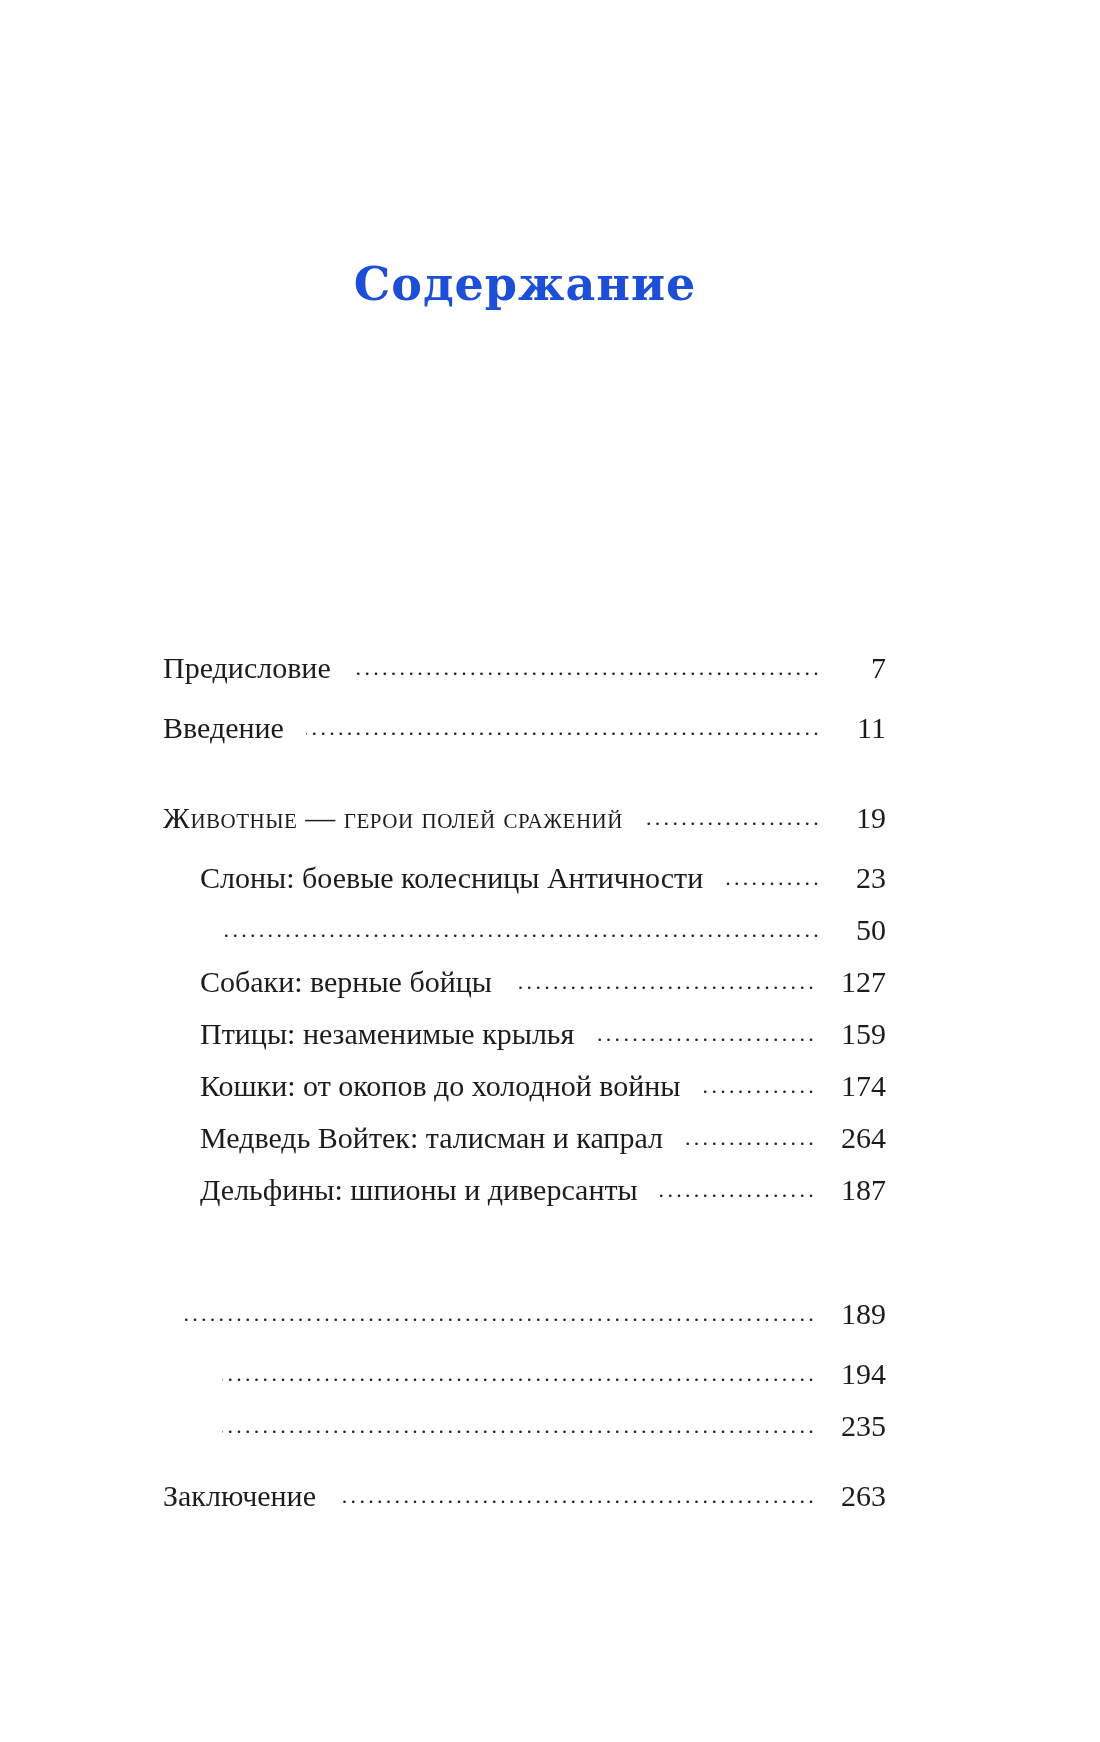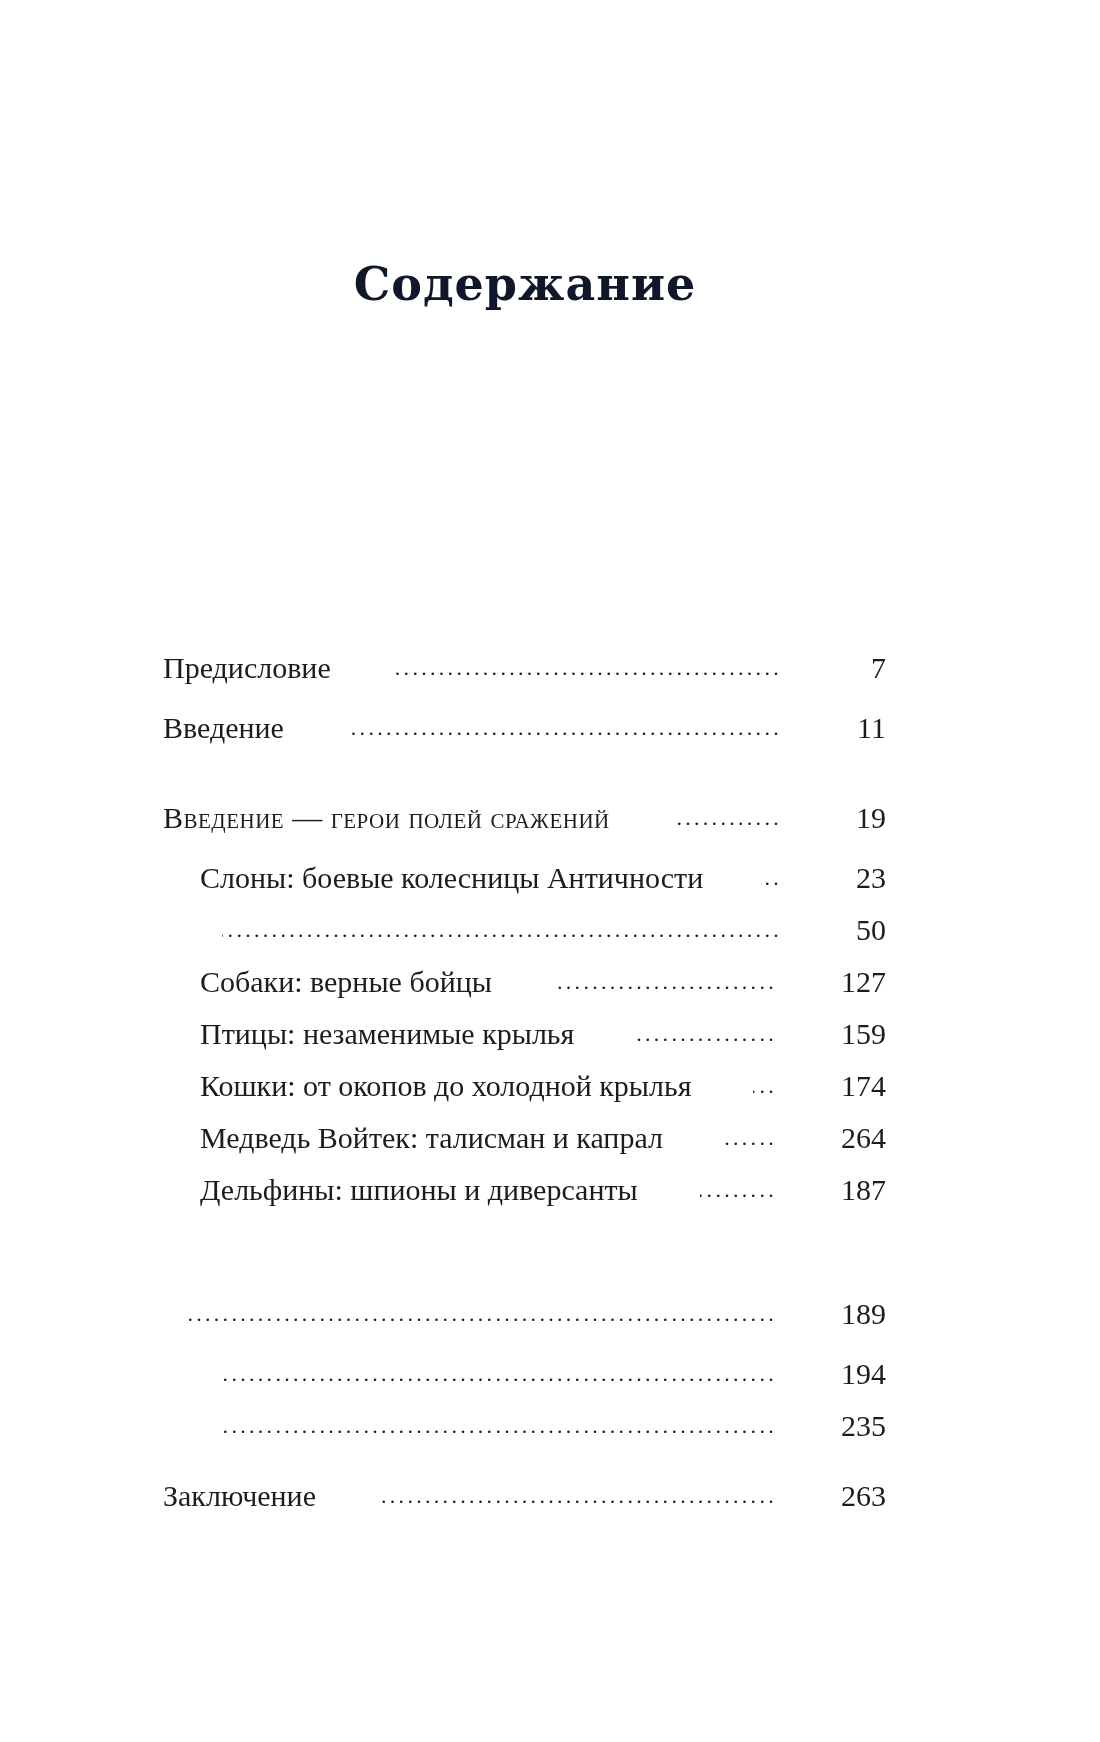--- a/index.html
+++ b/index.html
@@ -1,23 +1,23 @@
 <!DOCTYPE html>
 <html><head>
 <meta charset="utf-8">
 <style>
   html, body { margin: 0; padding: 0; background: #ffffff; }
   body { width: 1100px; height: 1742px; position: relative; overflow: hidden;
          font-family: "Liberation Serif", "DejaVu Serif", serif; color: #1c1c1c; }
   .title { position: absolute; left: 0; width: 1050px; top: 226px; text-align: center;
            font-family: "DejaVu Serif", "Liberation Serif", serif; font-weight: bold;
-           font-size: 46px; letter-spacing: 1px; color: #0f172a; }
+           font-size: 46px; letter-spacing: 1px; color: #1d4ed8; }
   .toc { position: absolute; left: 0; top: 0; width: 1100px; height: 1742px; }
   .row { position: absolute; left: 163px; width: 723px; height: 40px;
-         display: flex; align-items: center; font-size: 30px; line-height: 40px; gap: 40px; }
+         display: flex; align-items: center; font-size: 30px; line-height: 40px; }
   .row.sub { left: 200px; width: 686px; }
   .label { white-space: nowrap; flex: 0 0 auto; }
   .label.caps { font-variant: small-caps; letter-spacing: 0.5px; }
   .leader { flex: 1 1 auto; overflow: hidden; white-space: nowrap; margin: 0 24px 0 22px;
             font-size: 22px; letter-spacing: 3.3px; color: #222; text-align: right; direction: rtl; }
   .page { flex: 0 0 auto; min-width: 40px; text-align: right; }
   .line2 { position: absolute; left: 163px; height: 40px; font-size: 30px; line-height: 40px;
            font-variant: small-caps; letter-spacing: 0.5px; white-space: nowrap; }
 </style>
 </head>
@@ -33,21 +33,21 @@
     <span class="page">7</span>
   </div>
 
   <div class="row" style="top:708px">
     <span class="label">Введение</span>
     <span class="leader">........................................................................................................................</span>
     <span class="page">11</span>
   </div>
 
   <div class="row" style="top:798px">
-    <span class="label caps">Введение — герои полей сражений</span>
+    <span class="label caps">Животные — герои полей сражений</span>
     <span class="leader">........................................................................................................................</span>
     <span class="page">19</span>
   </div>
 
   <div class="row sub" style="top:858px">
     <span class="label">Слоны: боевые колесницы Античности</span>
     <span class="leader">........................................................................................................................</span>
     <span class="page">23</span>
   </div>
 
@@ -62,21 +62,21 @@
     <span class="page">127</span>
   </div>
 
   <div class="row sub" style="top:1014px">
     <span class="label">Птицы: незаменимые крылья</span>
     <span class="leader">........................................................................................................................</span>
     <span class="page">159</span>
   </div>
 
   <div class="row sub" style="top:1066px">
-    <span class="label">Кошки: от окопов до холодной крылья</span>
+    <span class="label">Кошки: от окопов до холодной войны</span>
     <span class="leader">........................................................................................................................</span>
     <span class="page">174</span>
   </div>
 
   <div class="row sub" style="top:1118px">
     <span class="label">Медведь Войтек: талисман и капрал</span>
     <span class="leader">........................................................................................................................</span>
     <span class="page">264</span>
   </div>
 

